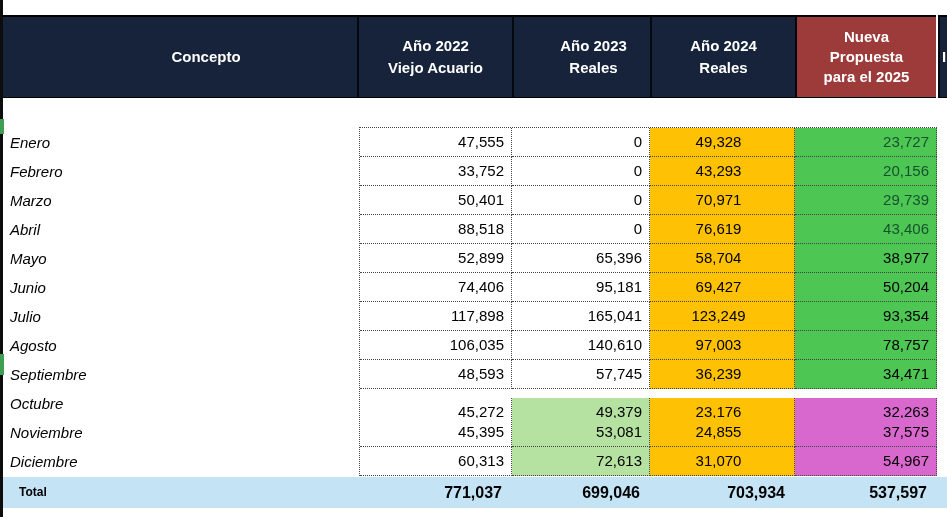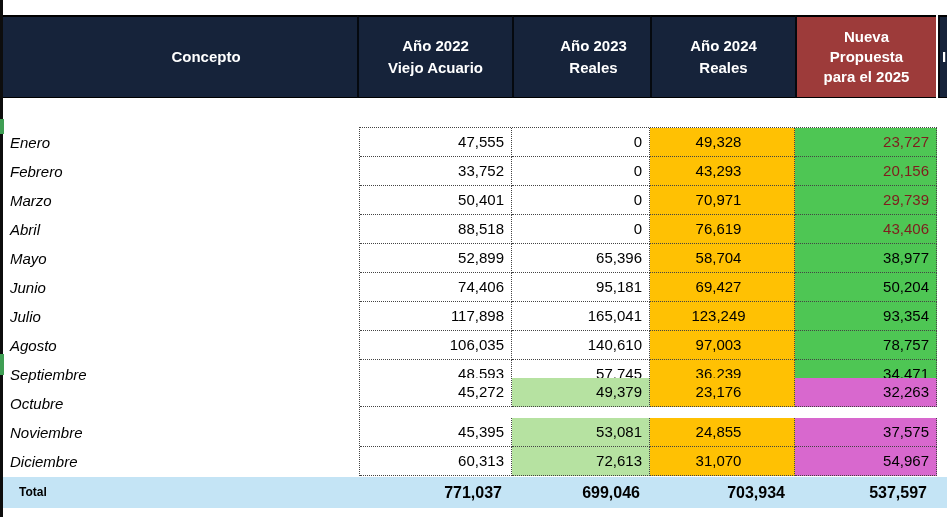--- a/index.html
+++ b/index.html
@@ -34,21 +34,21 @@
     background:#fff;overflow:hidden;
   }
   .cell:nth-child(1){width:152px;}
   .cell:nth-child(2){width:138px;}
   .cell:nth-child(3){width:145px;}
   .cell:nth-child(4){width:142px;}
   .c-orange{background:#FFC103;text-align:center;}
   .c-green{background:#4EC654;}
   .c-lgreen{background:#B6E2A1;}
   .c-magenta{background:#D868CE;}
-  .t-red{color:#7f1d1d;}
+  .t-red{color:#14532d;}
 
   
   .month{
     position:absolute;left:10px;width:330px;height:29px;line-height:29px;
     font-style:italic;font-size:15px;color:#000;
   }
 
   
   #total-row{
     position:absolute;left:3px;top:477px;width:944px;height:31px;background:#C4E4F5;
@@ -145,21 +145,21 @@
         <div class="cell">140,610</div>
         <div class="cell c-orange">97,003</div>
         <div class="cell c-green">78,757</div>
       </div>
       <div class="grid-row" style="top: 232px;">
         <div class="cell">48,593</div>
         <div class="cell">57,745</div>
         <div class="cell c-orange">36,239</div>
         <div class="cell c-green">34,471</div>
       </div>
-      <div class="grid-row" style="top: 250px;">
+      <div class="grid-row" style="top: 270px;">
         <div class="cell">45,272</div>
         <div class="cell c-lgreen">49,379</div>
         <div class="cell c-orange">23,176</div>
         <div class="cell c-magenta">32,263</div>
       </div>
       <div class="grid-row" style="top: 290px;">
         <div class="cell">45,395</div>
         <div class="cell c-lgreen">53,081</div>
         <div class="cell c-orange">24,855</div>
         <div class="cell c-magenta">37,575</div>

